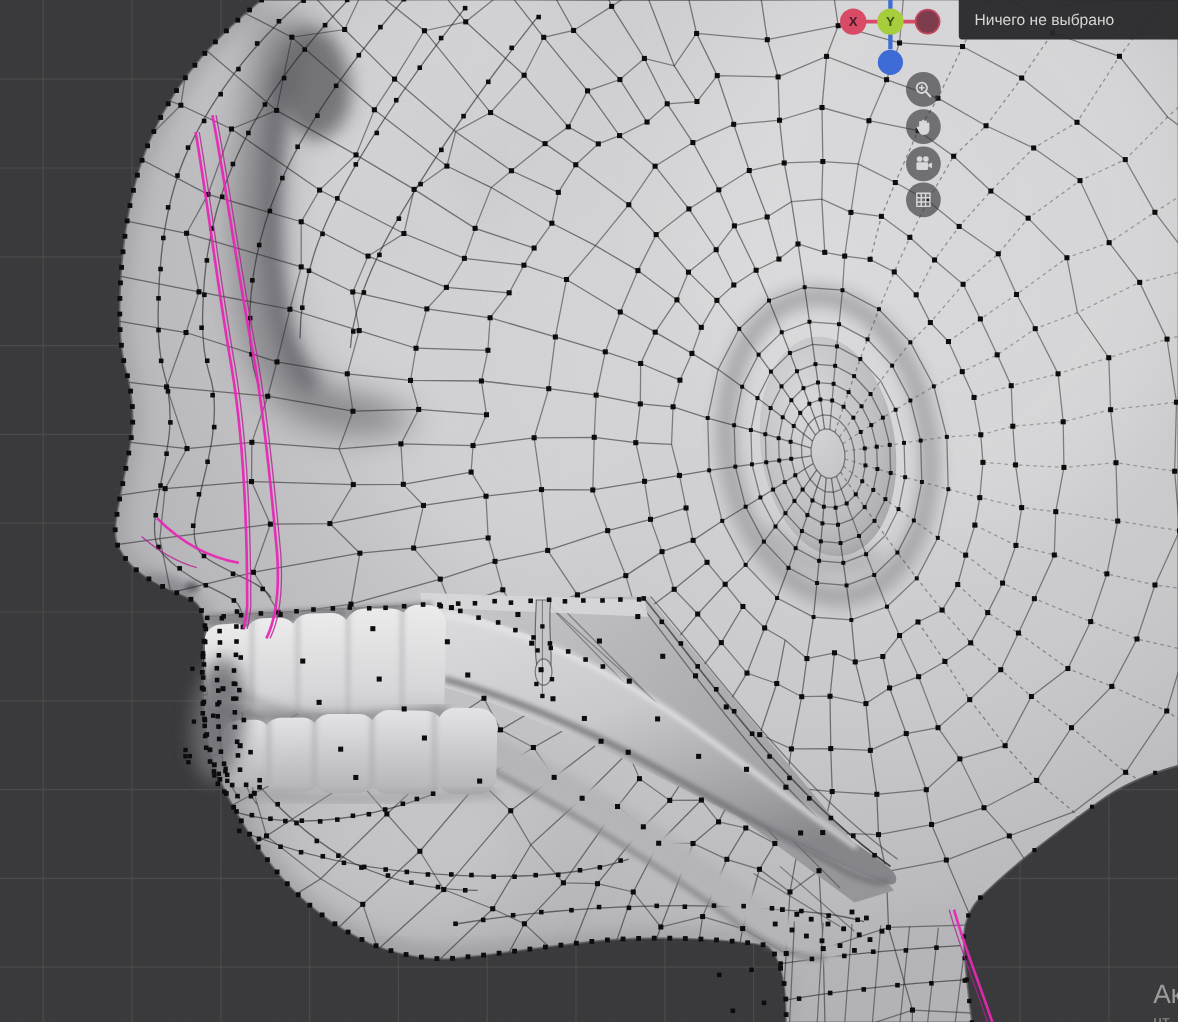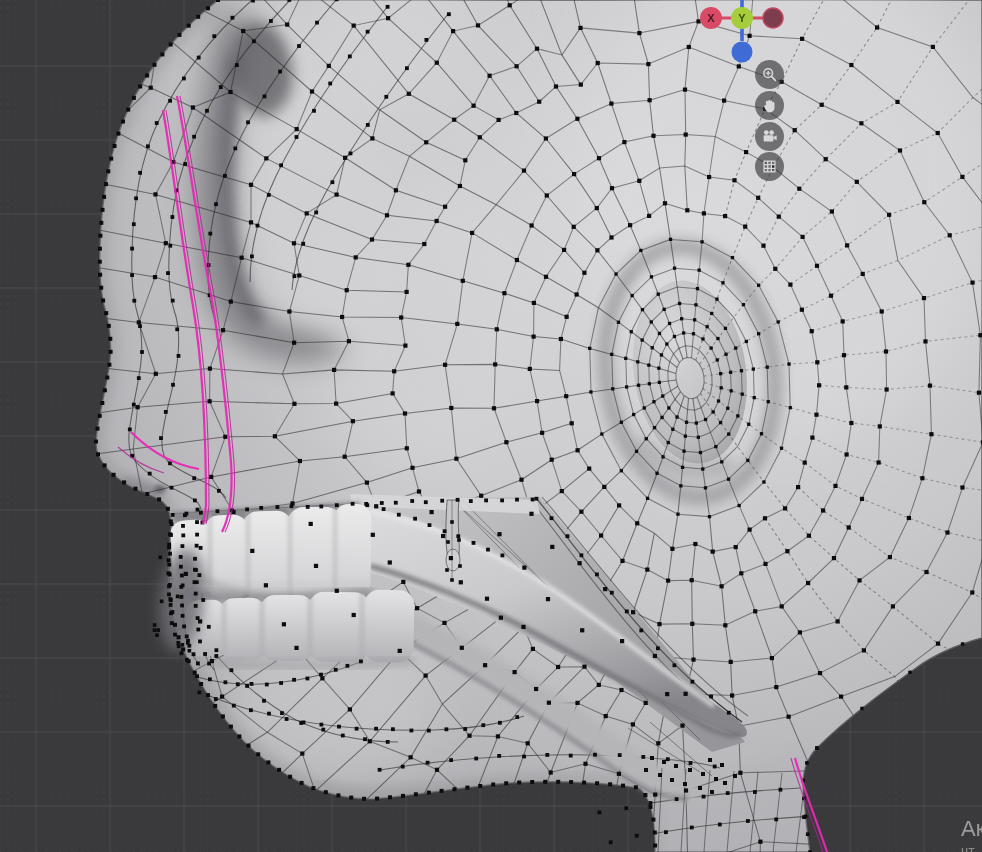--- a/index.html
+++ b/index.html
@@ -1415,20 +1415,23 @@
       <path class="seam" d="M 177,96 C 188,152 198,228 211,295 C 221,350 227,418 231,462 C 233,494 229,518 222,532"></path>
       <path class="seam2" transform="translate(3,0)" d="M 163,110 C 173,168 182,244 193,306 C 201,354 206,416 206,505 C 205,515 204,520 203,524"></path>
       <path class="seam" d="M 163,110 C 173,168 182,244 193,306 C 201,354 206,416 206,505 C 205,515 204,520 203,524"></path>
       <path class="seam" d="M 131,432 C 151,452 175,465 199,469"></path>
       <path class="seam2" d="M 118,447 C 134,461 150,469 164,473"></path>
       <path class="seam" d="M 795,758 C 804,790 817,822 827,852"></path>
       <path class="seam2" transform="translate(-4,0)" d="M 795,758 C 804,790 817,822 827,852"></path>
     </g>
   </svg>
 
+  <div class="tooltip">
+    <span>Ничего не выбрано</span>
+  </div>
 
   <div class="gizmo">
     <svg width="110" height="70" viewBox="0 0 110 70">
       <line x1="52" y1="0" x2="52" y2="41" stroke="var(--gz)" stroke-width="3.6"></line>
       <line x1="21" y1="18" x2="83" y2="18" stroke="var(--gx)" stroke-width="3"></line>
       <circle cx="21" cy="18" r="11" fill="var(--gx)"></circle>
       <text x="21" y="22" fill="var(--gxt)">X</text>
       <circle cx="52" cy="18" r="11" fill="var(--gy)"></circle>
       <text x="52" y="22" fill="var(--gyt)">Y</text>
       <circle cx="83" cy="18" r="10" fill="var(--gxn)" stroke="var(--gxnr)" stroke-width="1.5"></circle>

